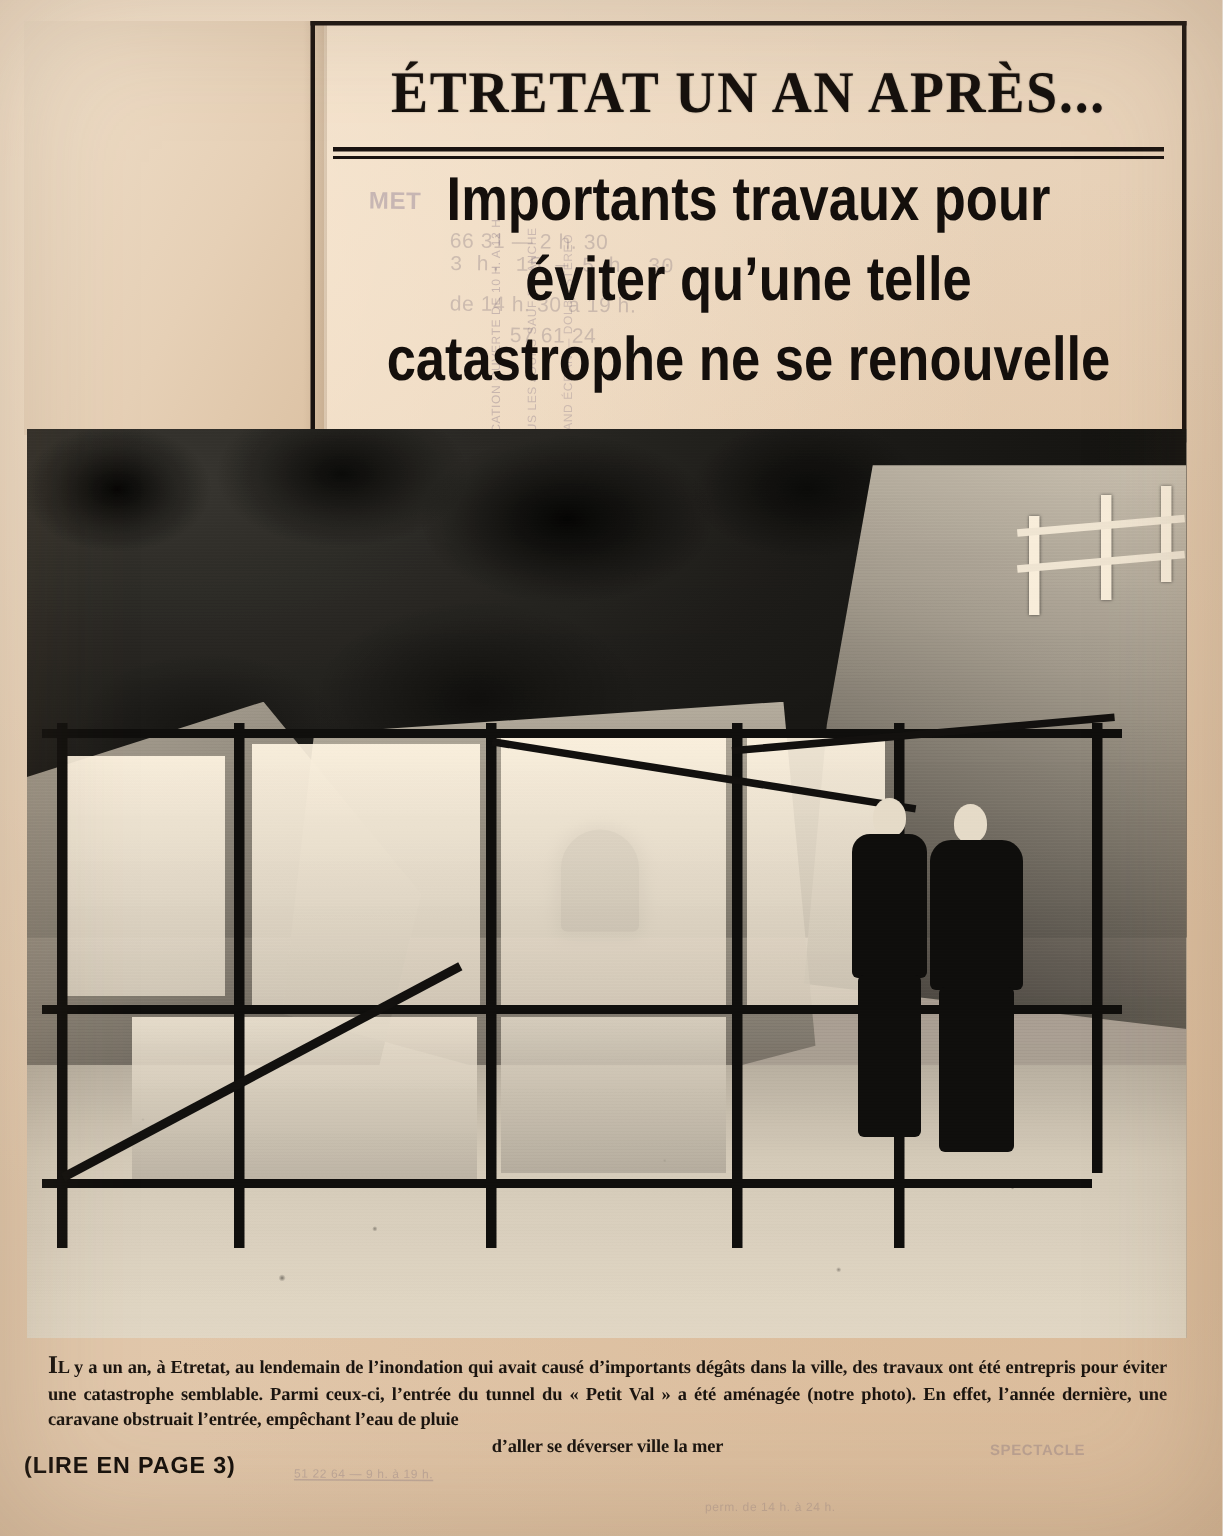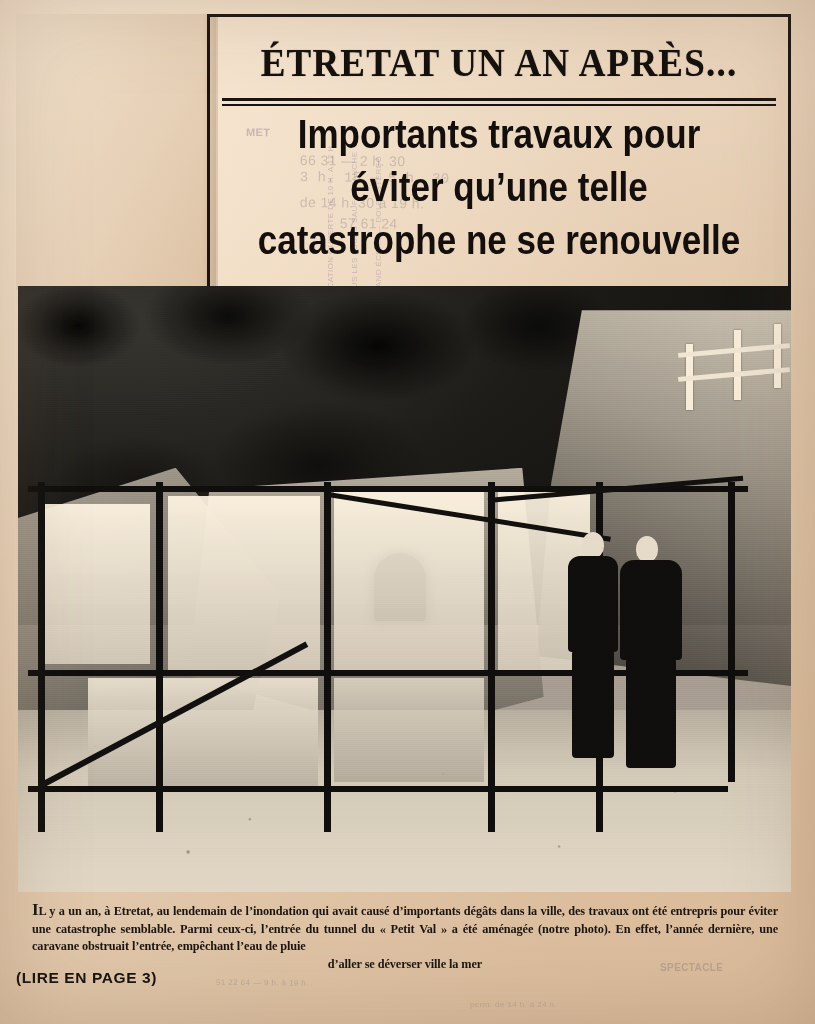--- a/index.html
+++ b/index.html
@@ -30,29 +30,29 @@
   .bleed-through {
     position: absolute;
     color: rgba(120,105,120,0.30);
     font-family: "Liberation Sans", sans-serif;
     font-size: 14px;
     letter-spacing: 0.4px;
     white-space: nowrap;
     transform-origin: left top;
     pointer-events: none;
   }
-  .bt-1 { left: 246px; top: 126px; transform: rotate(0.6deg); font-weight: bold; font-size: 11px; color: rgba(110,95,130,0.33); }
+  .bt-1 { left: 246px; top: 126px; transform: rotate(0.6deg); font-weight: bold; font-size: 16px; color: rgba(110,95,130,0.33); }
   .bt-2 { left: 300px; top: 152px; transform: rotate(0.6deg); }
   .bt-3 { left: 300px; top: 169px; transform: rotate(0.6deg); font-family: Liberation Mono, monospace; }
   .bt-4 { left: 300px; top: 194px; transform: rotate(0.6deg); }
   .bt-5 { left: 340px; top: 215px; transform: rotate(0.6deg); }
   .bt-v1 { left: 326px; top: 300px; transform: rotate(-90deg); font-size: 8px; color: rgba(115,100,125,0.32); }
   .bt-v2 { left: 350px; top: 300px; transform: rotate(-90deg); font-size: 8px; color: rgba(115,100,125,0.30); }
   .bt-v3 { left: 374px; top: 300px; transform: rotate(-90deg); font-size: 8px; color: rgba(115,100,125,0.28); }
-  .bt-b1 { left: 216px; top: 978px; font-size: 8px; color: rgba(120,105,125,0.30); transform: rotate(0.3deg); }
+  .bt-b1 { left: 196px; top: 978px; font-size: 8px; color: rgba(120,105,125,0.30); transform: rotate(0.3deg); text-decoration: underline; }
   .bt-b2 { left: 660px; top: 962px; font-size: 10px; color: rgba(120,105,125,0.33); font-weight: bold; }
   .bt-b3 { left: 470px; top: 1000px; font-size: 8px; color: rgba(120,105,125,0.26); }
 
   
   .clipping {
     position: absolute;
     left: 16px;
     top: 14px;
     width: 775px;
     height: 996px;

